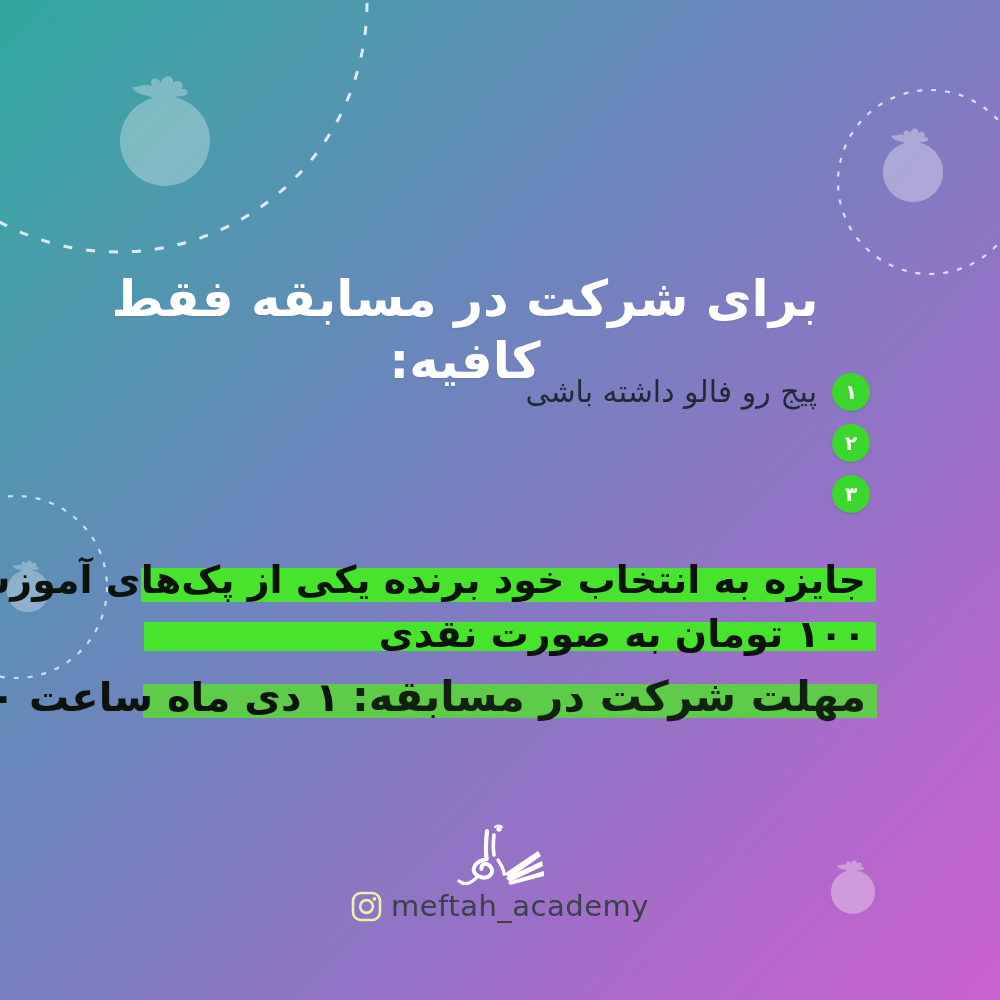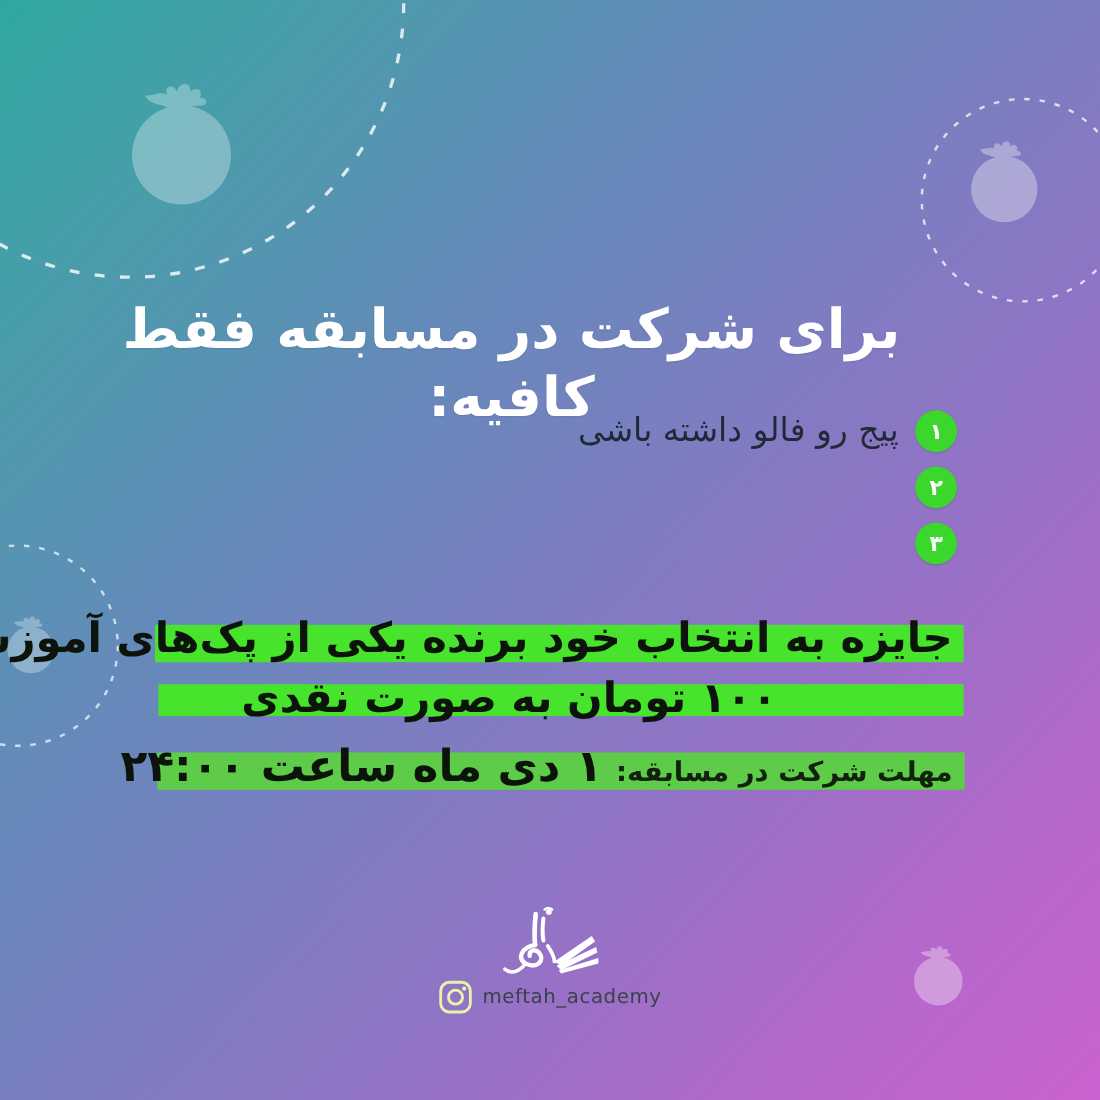--- a/index.html
+++ b/index.html
@@ -47,34 +47,34 @@
   .hl-bar-1{left:141px;top:568px;width:735px;height:34px;background:var(--highlight-green,#48e42d);}
   .hl-bar-2{left:144px;top:622px;width:732px;height:29px;background:var(--highlight-green,#48e42d);}
   .hl-bar-3{left:143px;top:684px;width:734px;height:34px;background:var(--highlight-green-muted,#5ecb49);}
 
   .hl-text{
     position:absolute;right:134px;left:60px;z-index:2;
     direction:rtl;text-align:right;color:#0c130a;
     font-weight:bold;white-space:nowrap;
   }
   .prize-1{top:556px;font-size:38px;line-height:48px;}
-  .prize-2{top:610px;font-size:38px;line-height:48px;text-align:center;}
+  .prize-2{top:610px;font-size:38px;line-height:48px;}
   .deadline{top:674px;font-size:35px;line-height:46px;}
   .deadline .dl-value{font-size:40px;font-weight:bold;}
-  .deadline .dl-label{font-weight:bold;opacity:0.92;font-size:25px;}
+  .deadline .dl-label{font-weight:bold;opacity:0.92;font-size:42px;}
 
   
   .logo{position:absolute;left:452px;top:824px;width:100px;height:64px;}
   .handle-row{
     position:absolute;top:891px;left:50%;transform:translateX(-50%);
     display:flex;align-items:center;gap:9px;direction:ltr;
   }
   .ig-icon{width:31px;height:31px;display:block;}
   .handle-text{
-    color:#39424a;font-size:18px;letter-spacing:0.5px;line-height:31px;
+    color:#39424a;font-size:29px;letter-spacing:0.5px;line-height:31px;
   }
 </style>
 </head>
 <body>
 
 <div class="canvas">
 
   <svg class="decor" viewBox="0 0 1000 1000" xmlns="http://www.w3.org/2000/svg" aria-hidden="true">
     <defs>
       <g id="pom">

